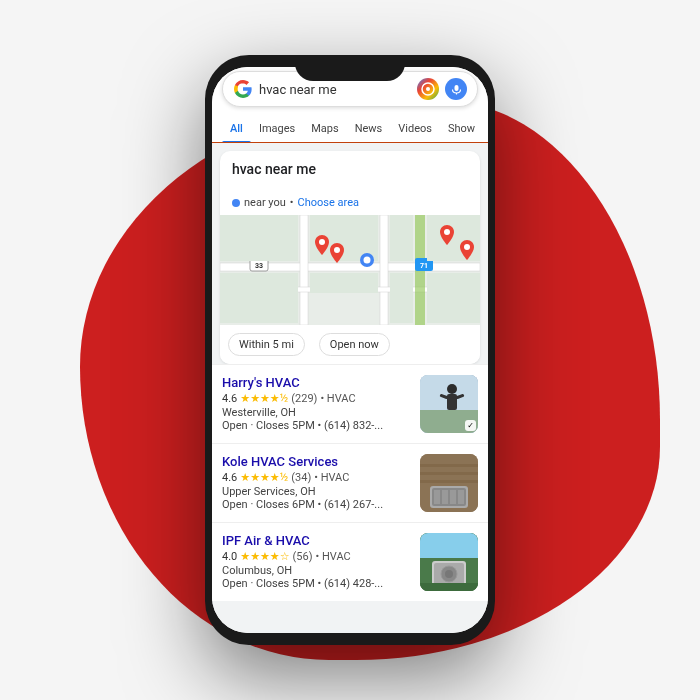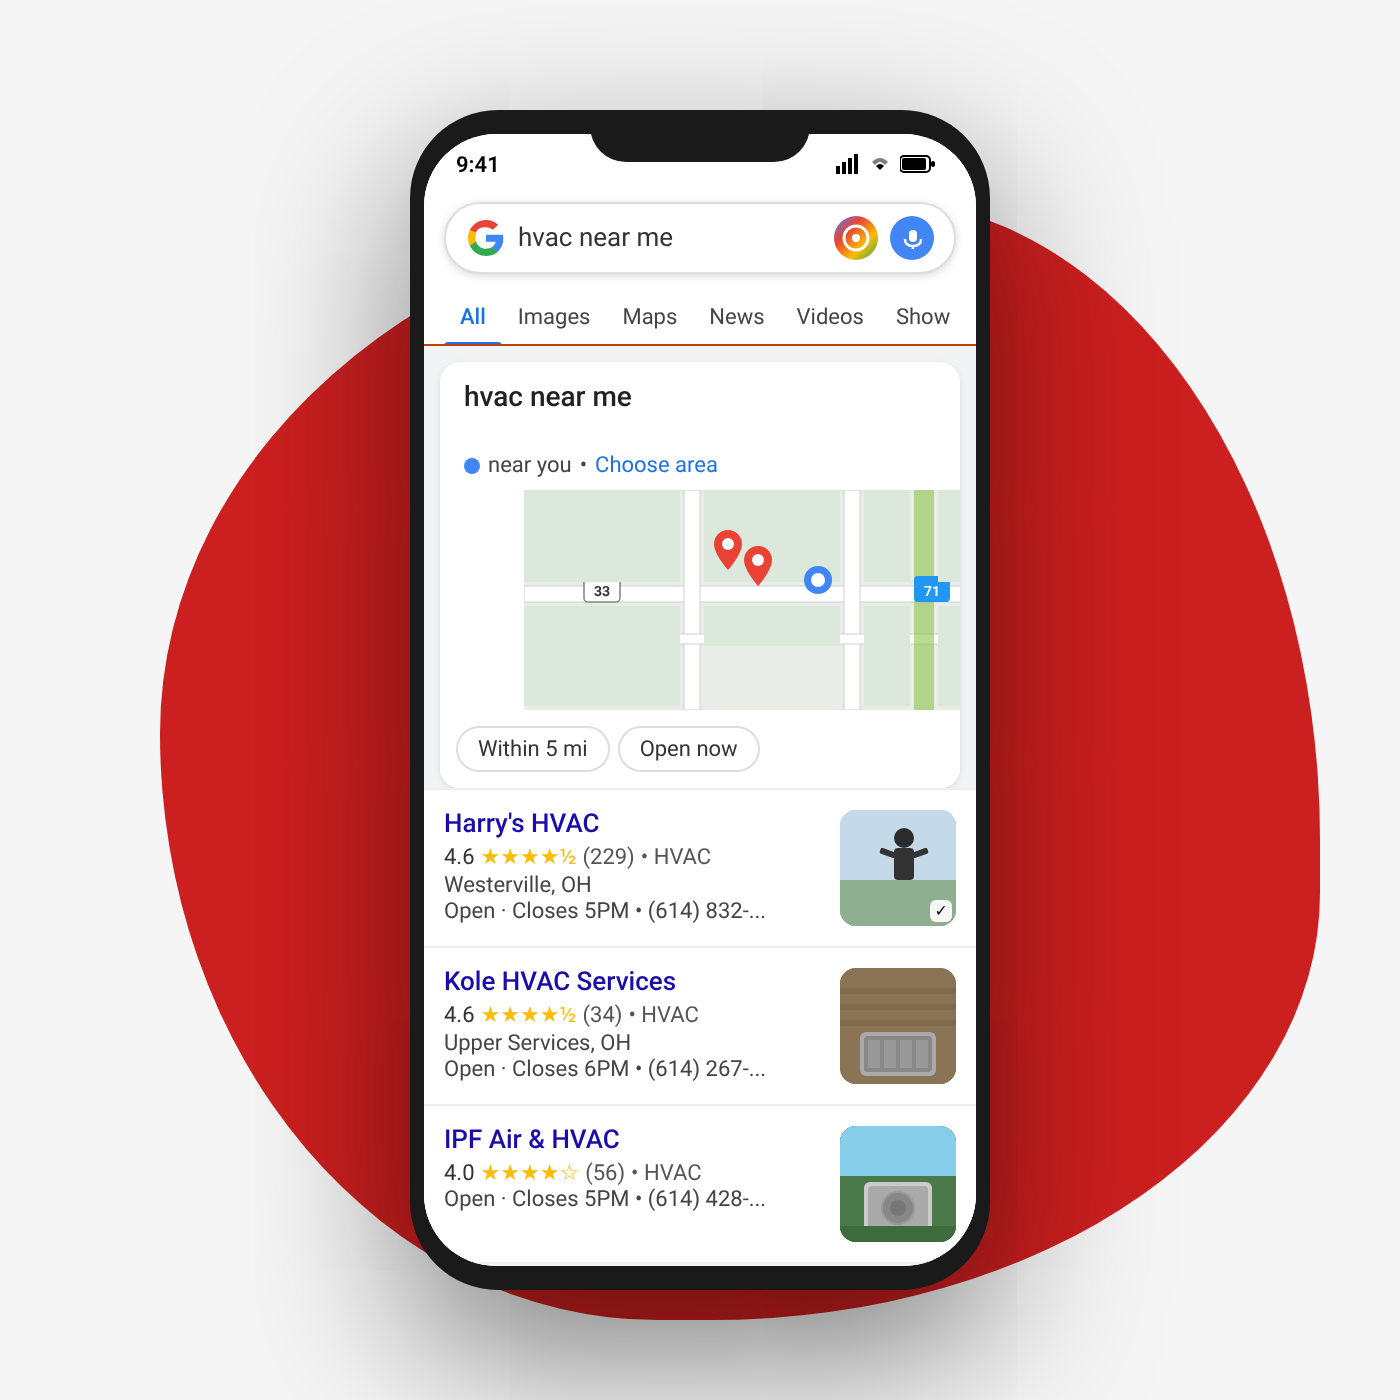--- a/index.html
+++ b/index.html
@@ -214,27 +214,26 @@
     .meta-text { color: #444; }
     .choose-link { color: #1a73e8; }
 
     
     .map-area {
       width: 100%;
       height: 110px;
       background: #86efac;
       position: relative;
       overflow: hidden;
-      margin-left: 42px;
     }
 
     
     .filter-row {
       display: flex;
-      gap: 4px;
+      gap: 14px;
       padding: 8px 8px;
       background: #fff;
       flex-shrink: 0;
     }
     .filter-pill {
       padding: 4px 10px;
       border: 1px solid #ddd;
       border-radius: 16px;
       font-size: 11px;
       color: #333;
@@ -327,40 +326,20 @@
 </head>
 <body>
 
 <div class="bg-blob"></div>
 
 <div class="phone">
   <div class="notch"></div>
 
   <div class="screen">
 
-    <div class="status-bar">
-      <span class="status-time">9:41</span>
-      <div class="status-icons">
-        <svg width="12" height="10" viewBox="0 0 12 10">
-          <rect x="0" y="6" width="2" height="4" fill="#000"></rect>
-          <rect x="3" y="4" width="2" height="6" fill="#000"></rect>
-          <rect x="6" y="2" width="2" height="8" fill="#000"></rect>
-          <rect x="9" y="0" width="2" height="10" fill="#000"></rect>
-        </svg>
-        <svg width="12" height="10" viewBox="0 0 12 10">
-          <path d="M6 8 L8 6 Q6 4 4 6 Z" fill="#000"></path>
-          <path d="M6 8 L10 4 Q6 0 2 4 L3.5 5.5 Q6 2.5 8.5 5.5 Z" fill="#000" opacity="0.5"></path>
-        </svg>
-        <svg width="18" height="10" viewBox="0 0 18 10">
-          <rect x="0" y="1" width="15" height="8" rx="2" fill="none" stroke="#000" stroke-width="1"></rect>
-          <rect x="1" y="2" width="12" height="6" rx="1" fill="#000"></rect>
-          <rect x="15.5" y="3.5" width="2" height="3" rx="1" fill="#000"></rect>
-        </svg>
-      </div>
-    </div>
 
     <div class="search-bar-container">
       <div class="search-bar">
         <div class="google-g">
           <svg width="18" height="18" viewBox="0 0 18 18">
             <path d="M17.64 9.2c0-.637-.057-1.251-.164-1.84H9v3.481h4.844c-.209 1.125-.843 2.078-1.796 2.716v2.259h2.908c1.702-1.567 2.684-3.875 2.684-6.615z" fill="#4285F4"></path>
             <path d="M9 18c2.43 0 4.467-.806 5.956-2.184l-2.908-2.259c-.806.54-1.837.86-3.048.86-2.344 0-4.328-1.584-5.036-3.711H.957v2.332C2.438 15.983 5.482 18 9 18z" fill="#34A853"></path>
             <path d="M3.964 10.71c-.18-.54-.282-1.117-.282-1.71s.102-1.17.282-1.71V4.958H.957C.347 6.173 0 7.548 0 9s.348 2.827.957 4.042l3.007-2.332z" fill="#FBBC05"></path>
             <path d="M9 3.58c1.321 0 2.508.454 3.44 1.345l2.582-2.58C13.463.891 11.426 0 9 0 5.482 0 2.438 2.017.957 4.958L3.964 6.29C4.672 4.163 6.656 3.58 9 3.58z" fill="#EA4335"></path>
           </svg>
@@ -539,20 +518,21 @@
 
         <div class="listing-item">
           <div class="listing-info">
             <div class="listing-name">IPF Air &amp; HVAC</div>
             <div class="listing-rating-row">
               <span class="rating-num">4.0</span>
               <span class="stars">★★★★☆</span>
               <span class="rating-count">(56)</span>
               <span class="listing-type"> • <span>HVAC</span></span>
             </div>
+            <div class="listing-detail">Columbus, OH</div>
             <div class="listing-hours">
               <span>Open · Closes 5PM</span> • <span>(614) 428-...</span>
             </div>
           </div>
           <div class="listing-img">
             <div class="img-hvac3">
               <svg width="58" height="58" viewBox="0 0 58 58">
 
                 <rect width="58" height="58" fill="#4a7a4a"></rect>
 

